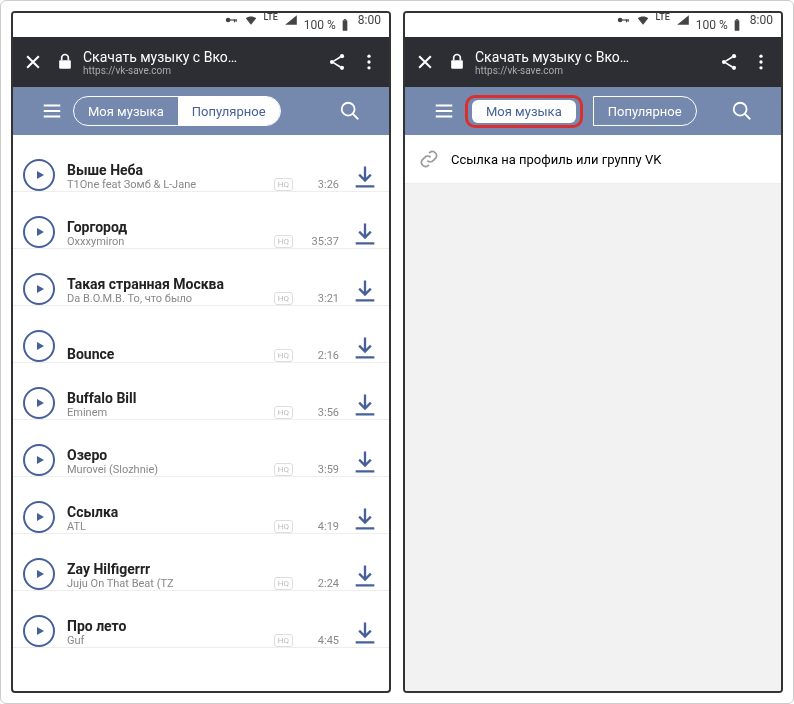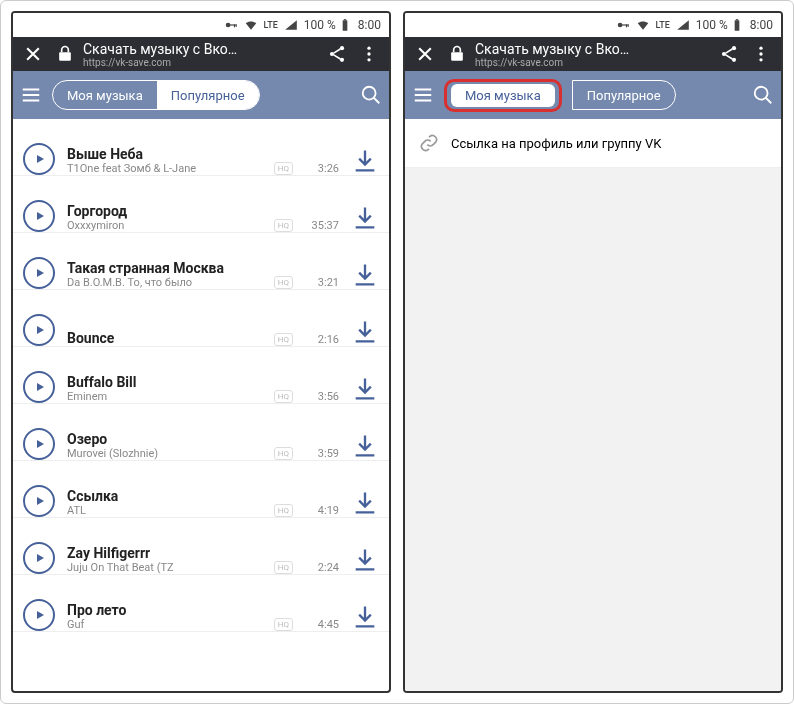--- a/index.html
+++ b/index.html
@@ -1,28 +1,28 @@
 <!DOCTYPE html>
 <html><head>
 <meta charset="utf-8">
 <style>
   * { box-sizing: border-box; margin: 0; padding: 0; }
   body { background: #fff; font-family: Roboto, Arial, sans-serif; }
   .wrap { width: 794px; height: 704px; padding: 10px; display: flex; gap: 12px; border: 1px solid #ccc; border-radius: 6px; }
   .phone { flex: 1; border: 2px solid #333; border-radius: 4px; background: #fff; display: flex; flex-direction: column; overflow: hidden; }
-  .statusbar { height: 24px; background: #fff; display: flex; justify-content: flex-end; align-items: center; gap: 6px; padding: 0 8px; font-size: 12px; color: #444; }
+  .statusbar { height: 24px; background: #fff; display: flex; justify-content: flex-end; gap: 6px; padding: 0 8px; font-size: 12px; color: #444; }
   .statusbar svg { width: 14px; height: 14px; }
   .statusbar .lte { font-size: 9px; font-weight: 500; line-height: 1; }
   .statusbar .battery { display:flex; align-items:center; gap:2px;}
-  .appbar { height: 34px; background: #2c2e33; color: #fff; display: flex; align-items: center; padding: 0 10px; gap: 12px; }
+  .appbar { height: 50px; background: #2c2e33; color: #fff; display: flex; align-items: center; padding: 0 10px; gap: 12px; }
   .appbar .title-area { flex: 1; overflow: hidden; }
   .appbar .title { font-size: 14px; white-space: nowrap; overflow: hidden; text-overflow: ellipsis; }
   .appbar .url { font-size: 10px; color: #aaa; }
   .appbar svg { width: 20px; height: 20px; fill: #fff; }
-  .tabsbar { height: 48px; background: #7489ad; display: flex; align-items: center; padding: 0 7px; gap: 10px; }
+  .tabsbar { height: 48px; background: #7489ad; display: flex; align-items: center; padding: 0 28px; gap: 10px; }
   .hamburger { color: #fff; }
   .pill { flex: 0 0 auto; display: flex; border: 1.5px solid #fff; border-radius: 20px; overflow: hidden; height: 30px; }
   .pill-btn { padding: 0 14px; font-size: 13px; display: flex; align-items: center; color: #fff; cursor: pointer; }
   .pill-btn.active { background: #fff; color: #466199; }
   .search { margin-left: auto; color: #fff; }
   .highlight { border: 3px solid #d9302f; border-radius: 10px; padding: 2px 4px; background: #7489ad; }
   .highlight .pill-btn { background: #fff; color: #466199; border-radius: 6px; padding: 4px 14px; font-size: 13px; }
   .tracks { flex: 1; overflow: hidden; }
   .track { display: flex; align-items: flex-end; height: 57px; padding: 0 10px; border-bottom: 1px solid #eee; gap: 12px; }
   .playbtn { width: 32px; height: 32px; border: 2px solid #466199; border-radius: 50%; display: flex; align-items: center; justify-content: center; flex-shrink: 0;}

